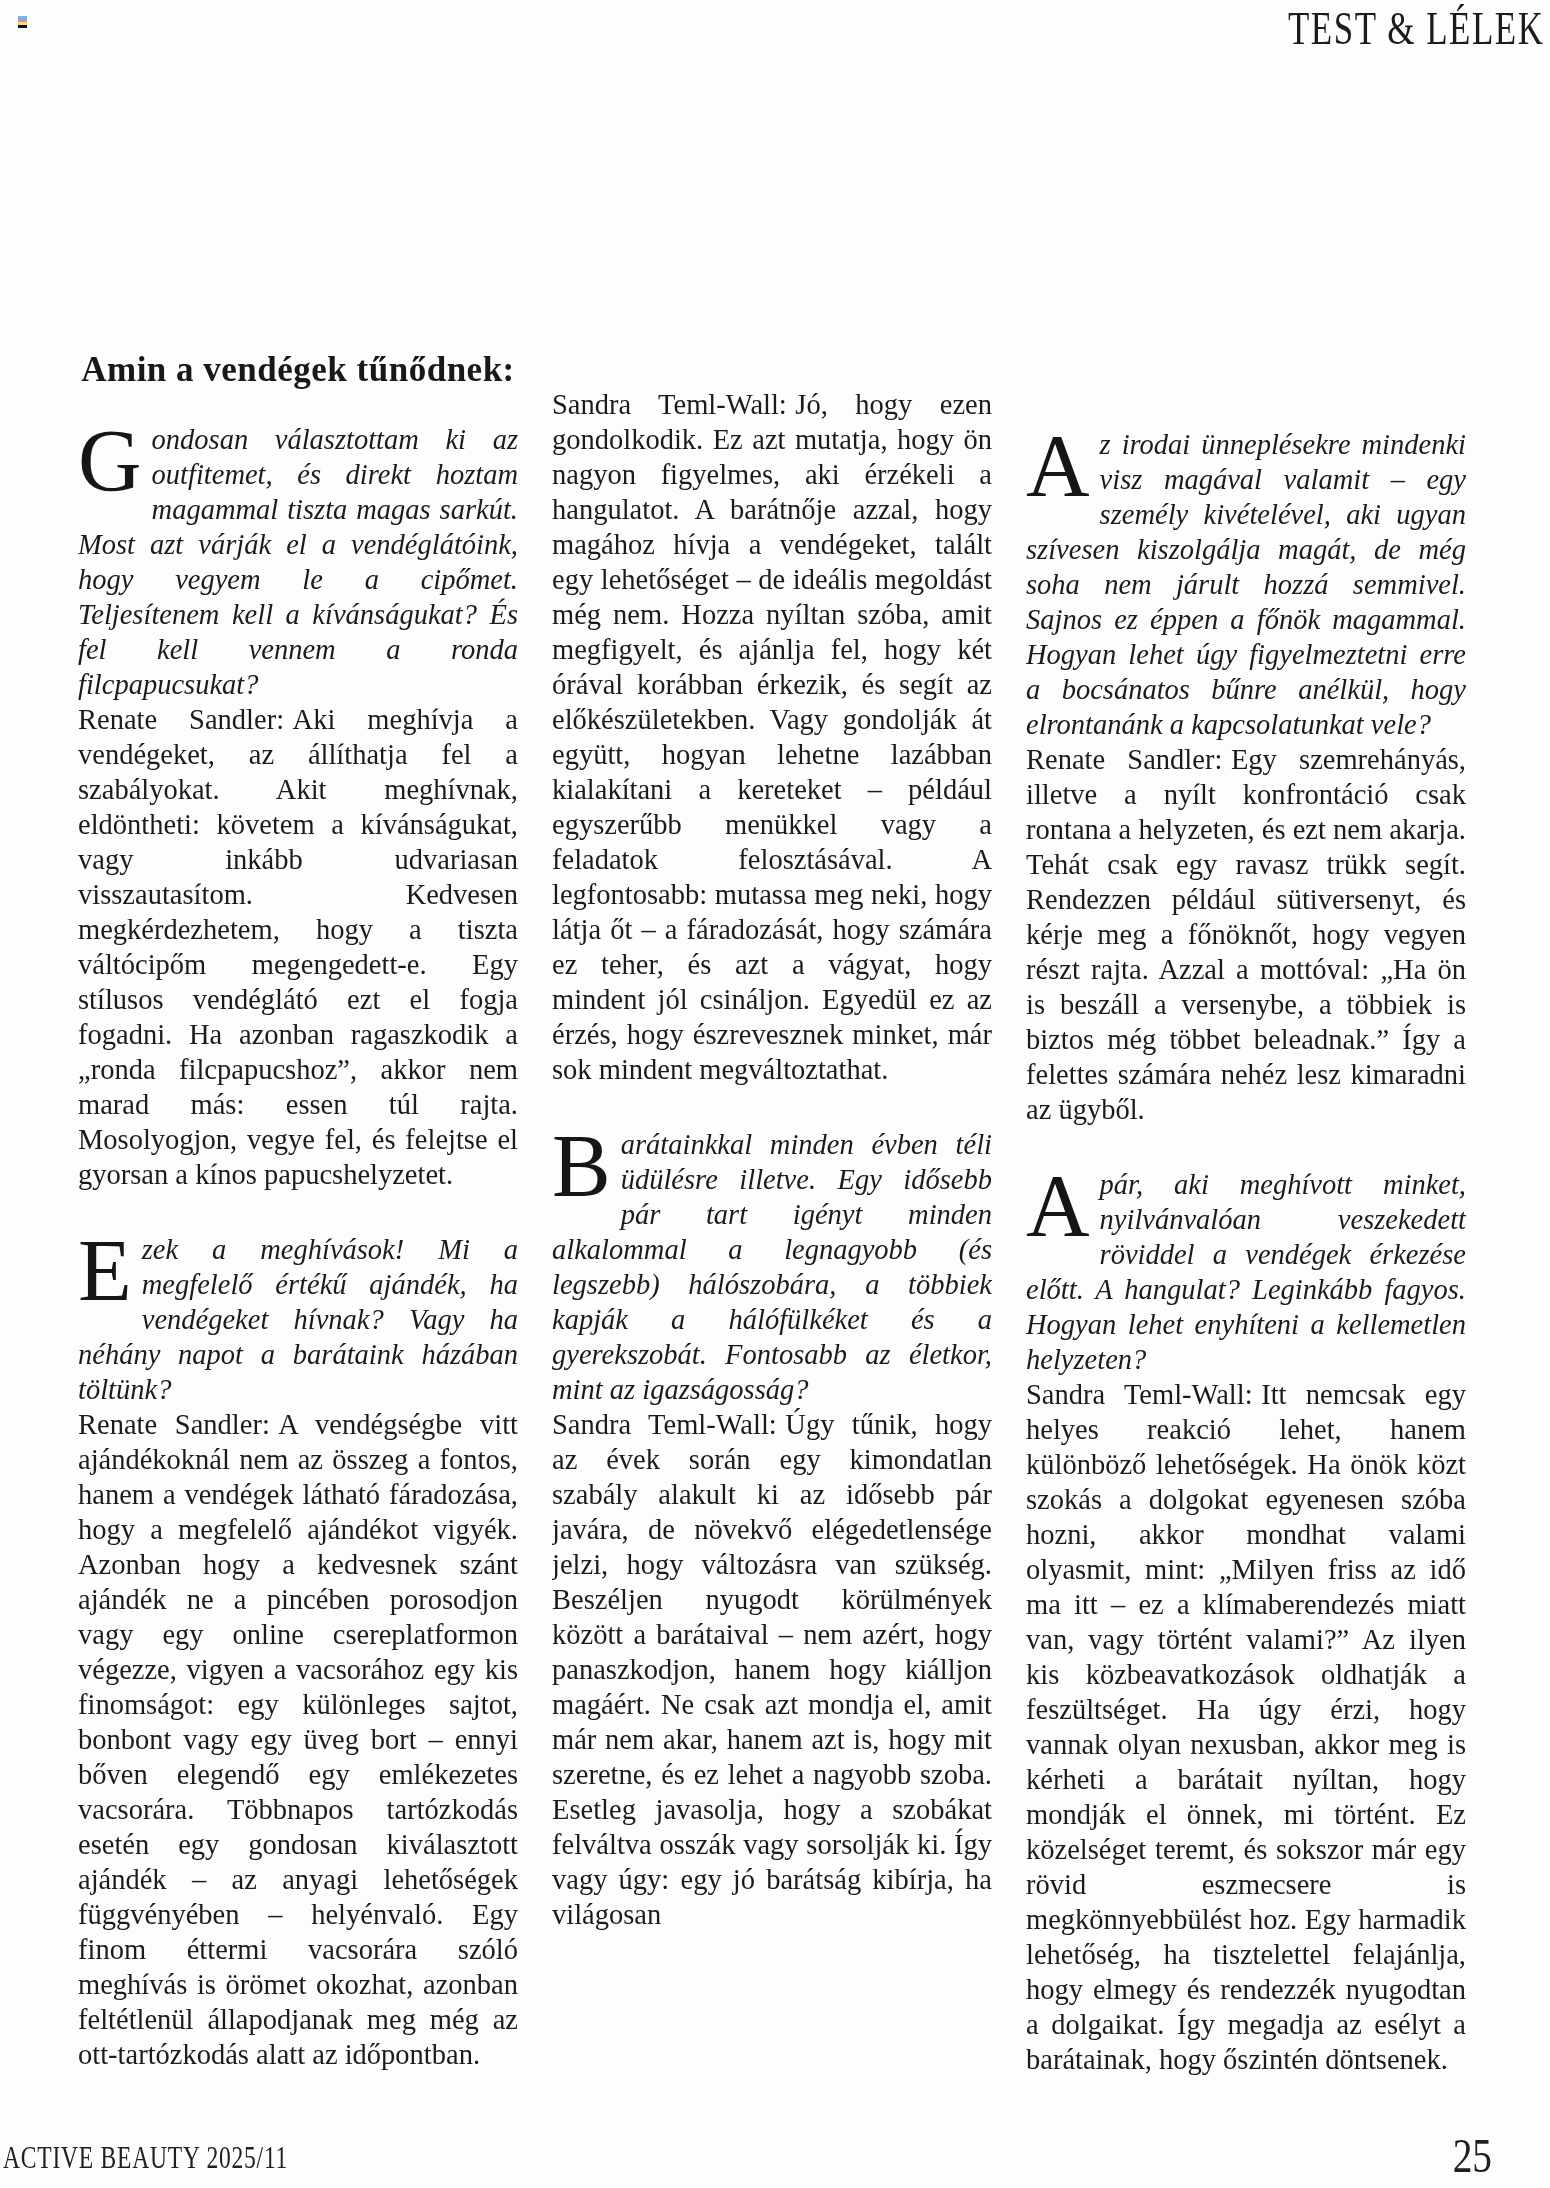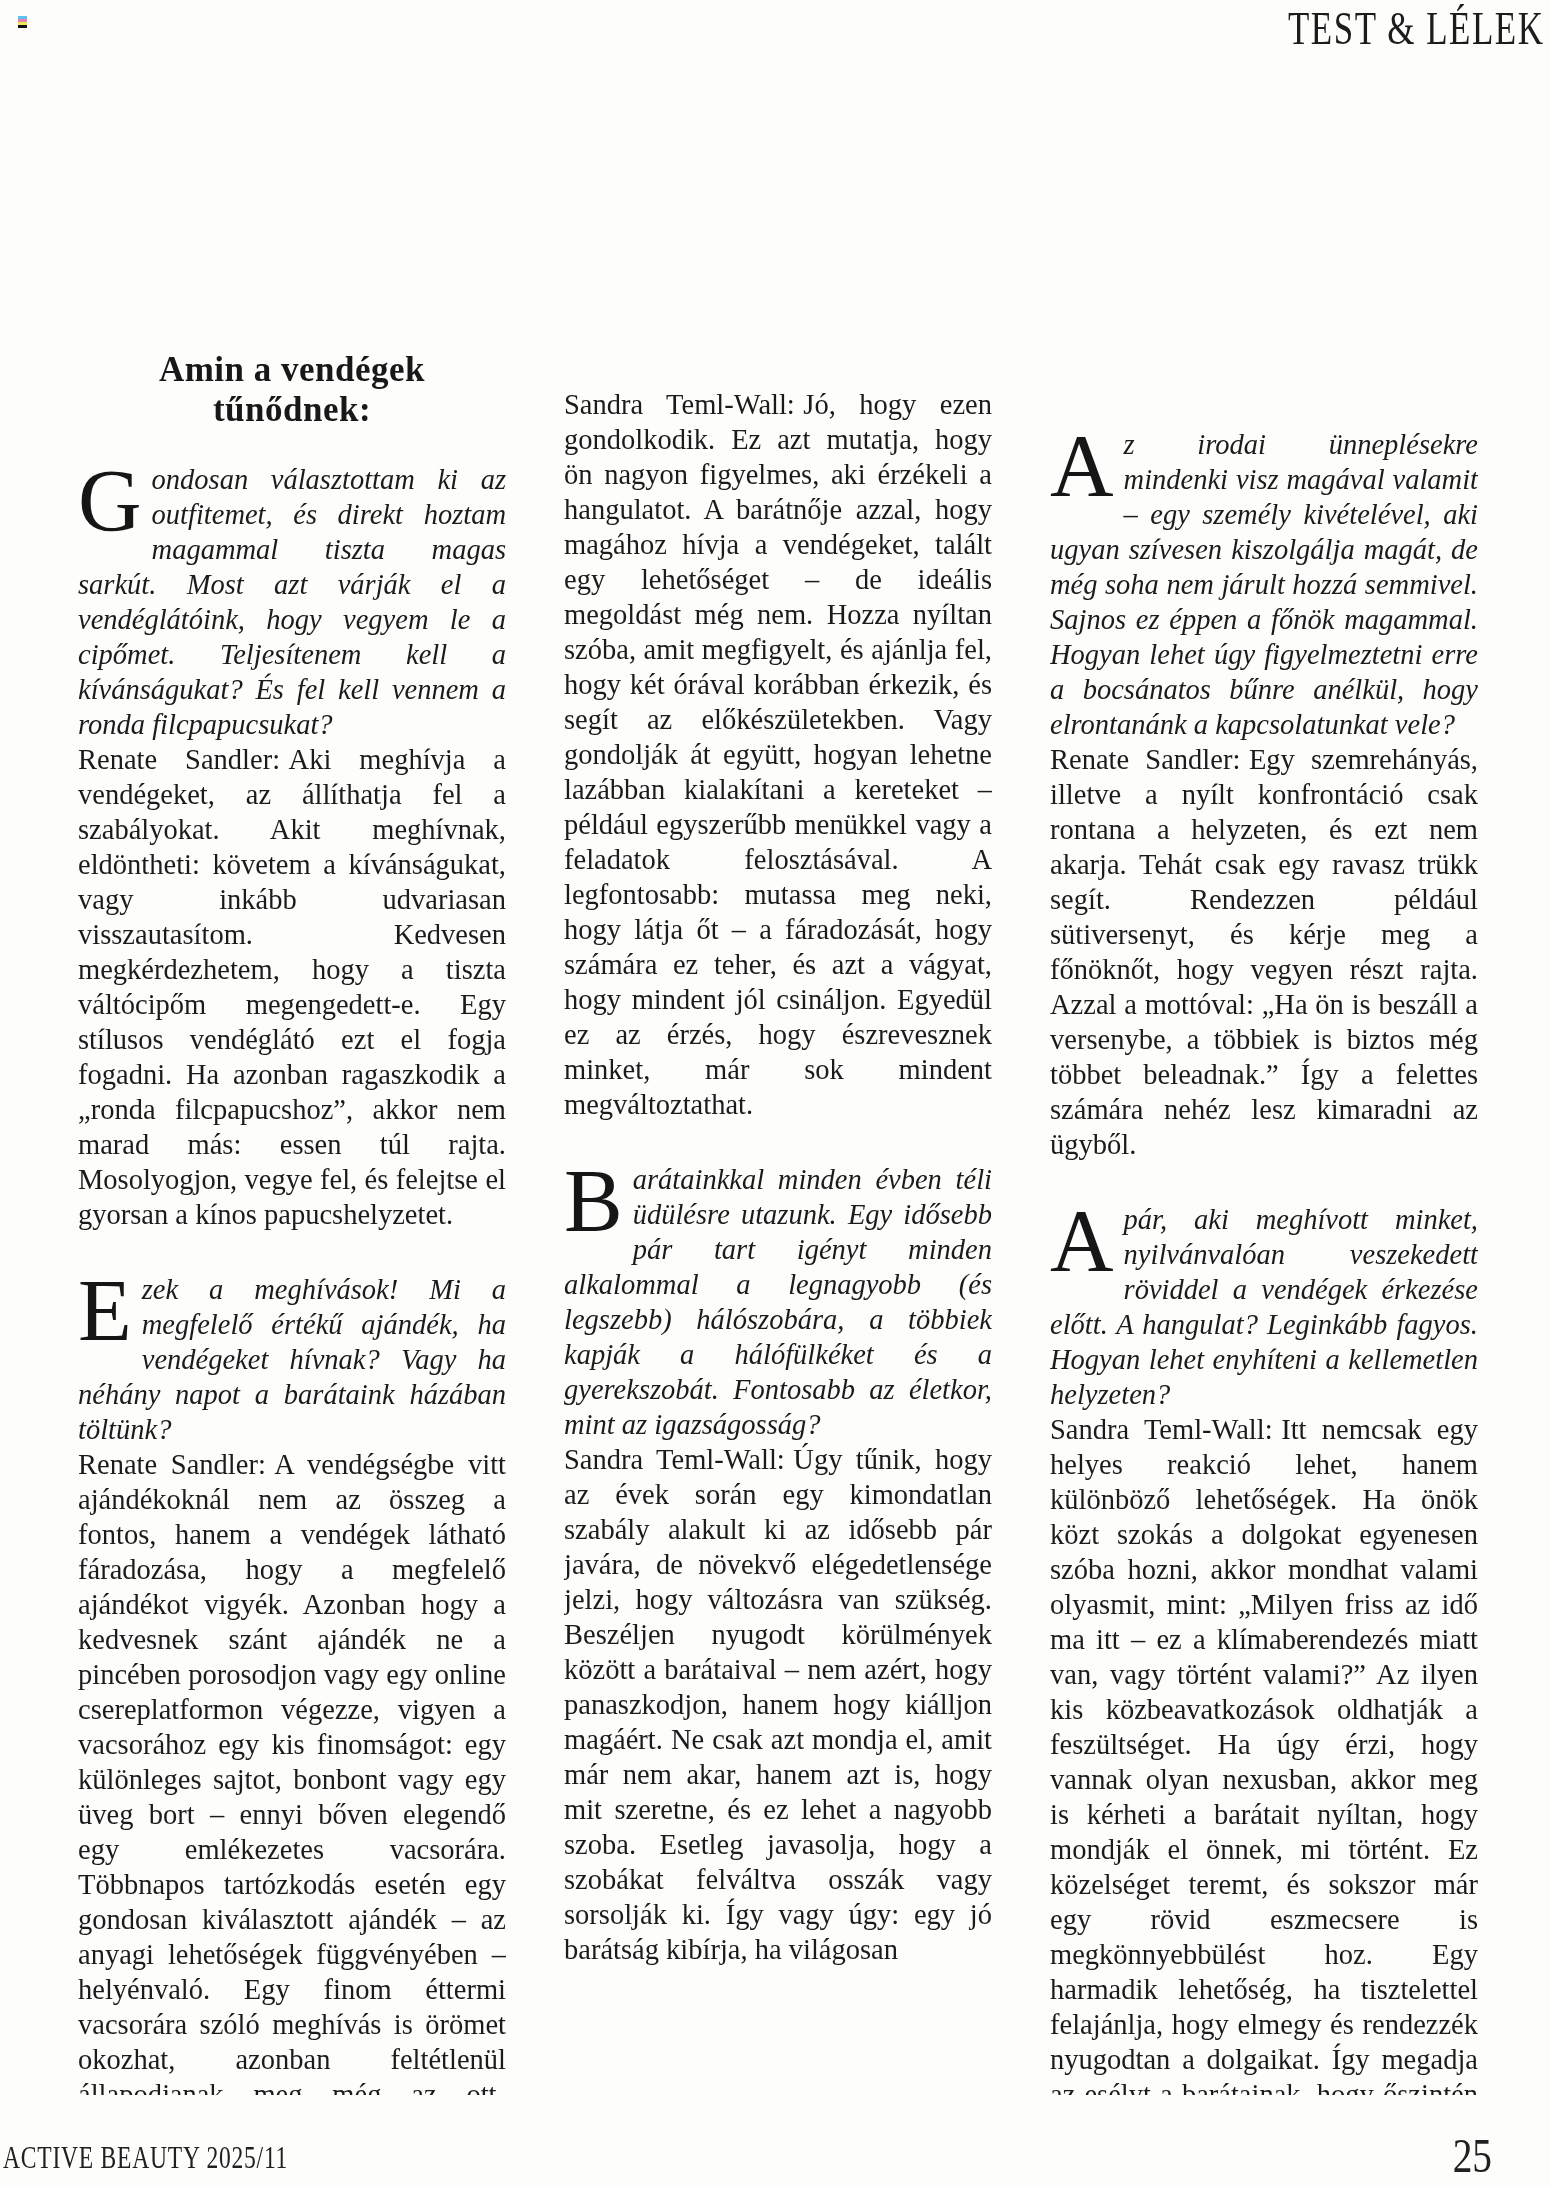--- a/index.html
+++ b/index.html
@@ -17,21 +17,21 @@
   .section-title{
     position:absolute;top:2px;right:6px;
     font-size:46px;letter-spacing:2px;color:#1c1c1c;
     transform:scaleX(0.76);transform-origin:100% 0;
     white-space:nowrap;
   }
 
   
   .columns{
     position:absolute;left:78px;top:350px;width:1400px;height:1745px;
-    display:flex;gap:58px;
+    display:flex;gap:34px;
   }
   .col{width:440px;height:100%;overflow:hidden;}
   .col.offset{padding-top:37px;box-sizing:border-box;}
 
   .article-heading{
     font-size:35px;font-weight:bold;letter-spacing:0.5px;
     text-align:center;margin:0 0 32px 0;color:#181818;
   }
 
   p.block{
@@ -97,21 +97,21 @@
 
   </div>
 
   <div class="col offset">
 
     <p class="block a">
       <span class="speaker">Sandra Teml-Wall:</span><span>Jó, hogy ezen gondolkodik. Ez azt mutatja, hogy ön nagyon figyelmes, aki érzékeli a hangulatot. A barátnője azzal, hogy magához hívja a vendégeket, talált egy lehetőséget – de ideális megoldást még nem. Hozza nyíltan szóba, amit megfigyelt, és ajánlja fel, hogy két órával korábban érkezik, és segít az előkészületekben. Vagy gondolják át együtt, hogyan lehetne lazábban kialakítani a kereteket – például egyszerűbb menükkel vagy a feladatok felosztásával. A legfontosabb: mutassa meg neki, hogy látja őt – a fáradozását, hogy számára ez teher, és azt a vágyat, hogy mindent jól csináljon. Egyedül ez az érzés, hogy észrevesznek minket, már sok mindent megváltoztathat.</span>
     </p>
 
     <p class="block q gap">
-      <span class="dropcap">B</span><span>arátainkkal minden évben téli üdülésre utazunk. Egy idősebb pár tart igényt minden alkalommal a legnagyobb (és legszebb) hálószobára, a többiek kapják a hálófülkéket és a gyerekszobát. Fontosabb az életkor, mint az igazságosság?</span>
+      <span class="dropcap">B</span><span>arátainkkal minden évben téli üdülésre illetve. Egy idősebb pár tart igényt minden alkalommal a legnagyobb (és legszebb) hálószobára, a többiek kapják a hálófülkéket és a gyerekszobát. Fontosabb az életkor, mint az igazságosság?</span>
     </p>
 
     <p class="block a">
       <span class="speaker">Sandra Teml-Wall:</span><span>Úgy tűnik, hogy az évek során egy kimondatlan szabály alakult ki az idősebb pár javára, de növekvő elégedetlensége jelzi, hogy változásra van szükség. Beszéljen nyugodt körülmények között a barátaival – nem azért, hogy panaszkodjon, hanem hogy kiálljon magáért. Ne csak azt mondja el, amit már nem akar, hanem azt is, hogy mit szeretne, és ez lehet a nagyobb szoba. Esetleg javasolja, hogy a szobákat felváltva osszák vagy sorsolják ki. Így vagy úgy: egy jó barátság kibírja, ha világosan</span>
     </p>
   </div>
 
   <div class="col offset">
 
     <p class="block q gap">

